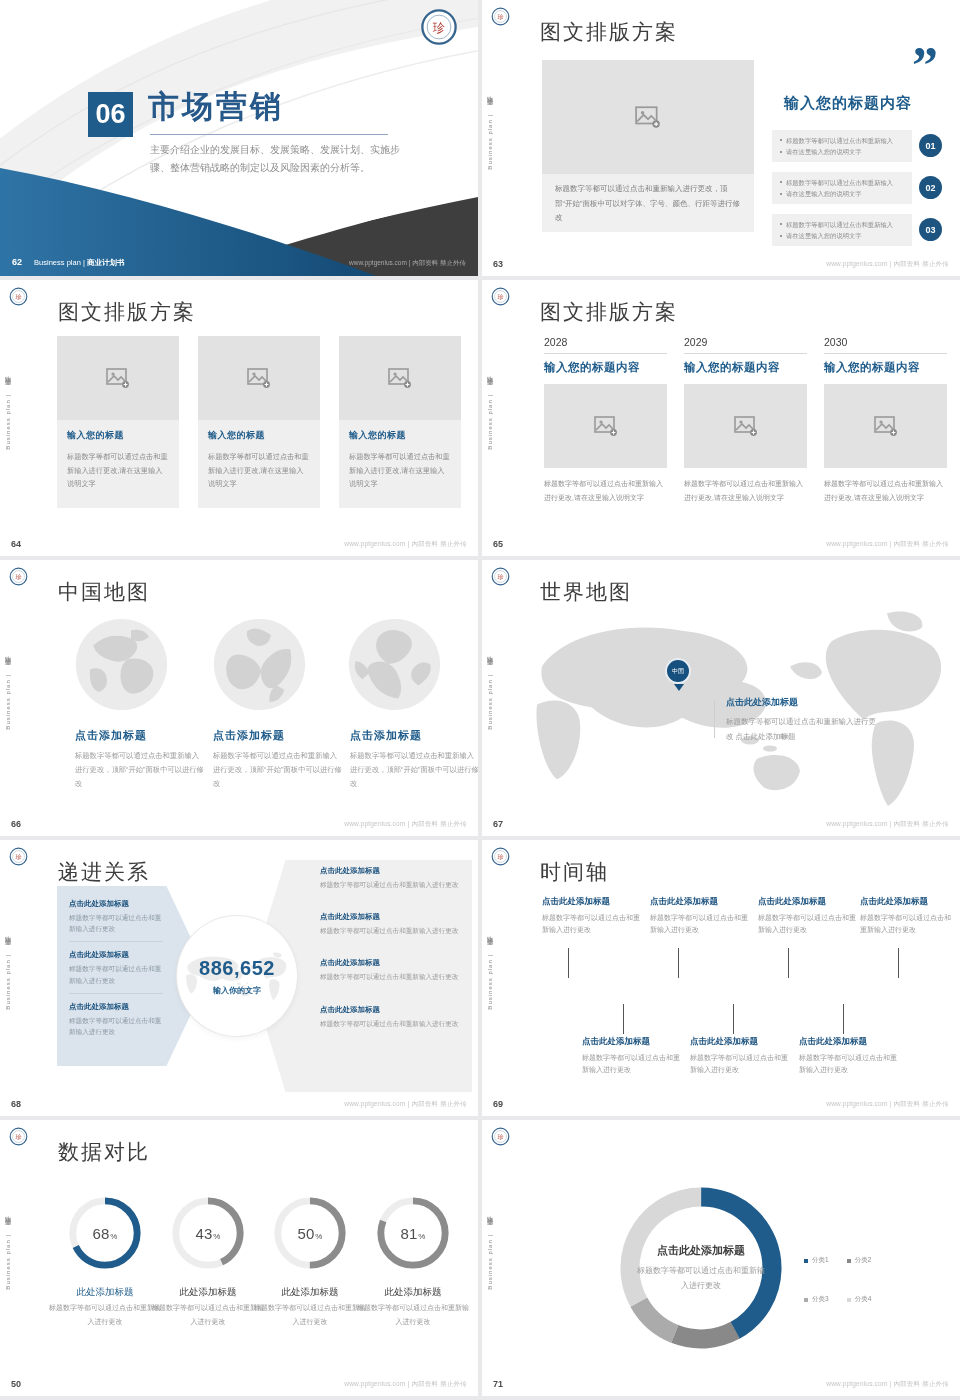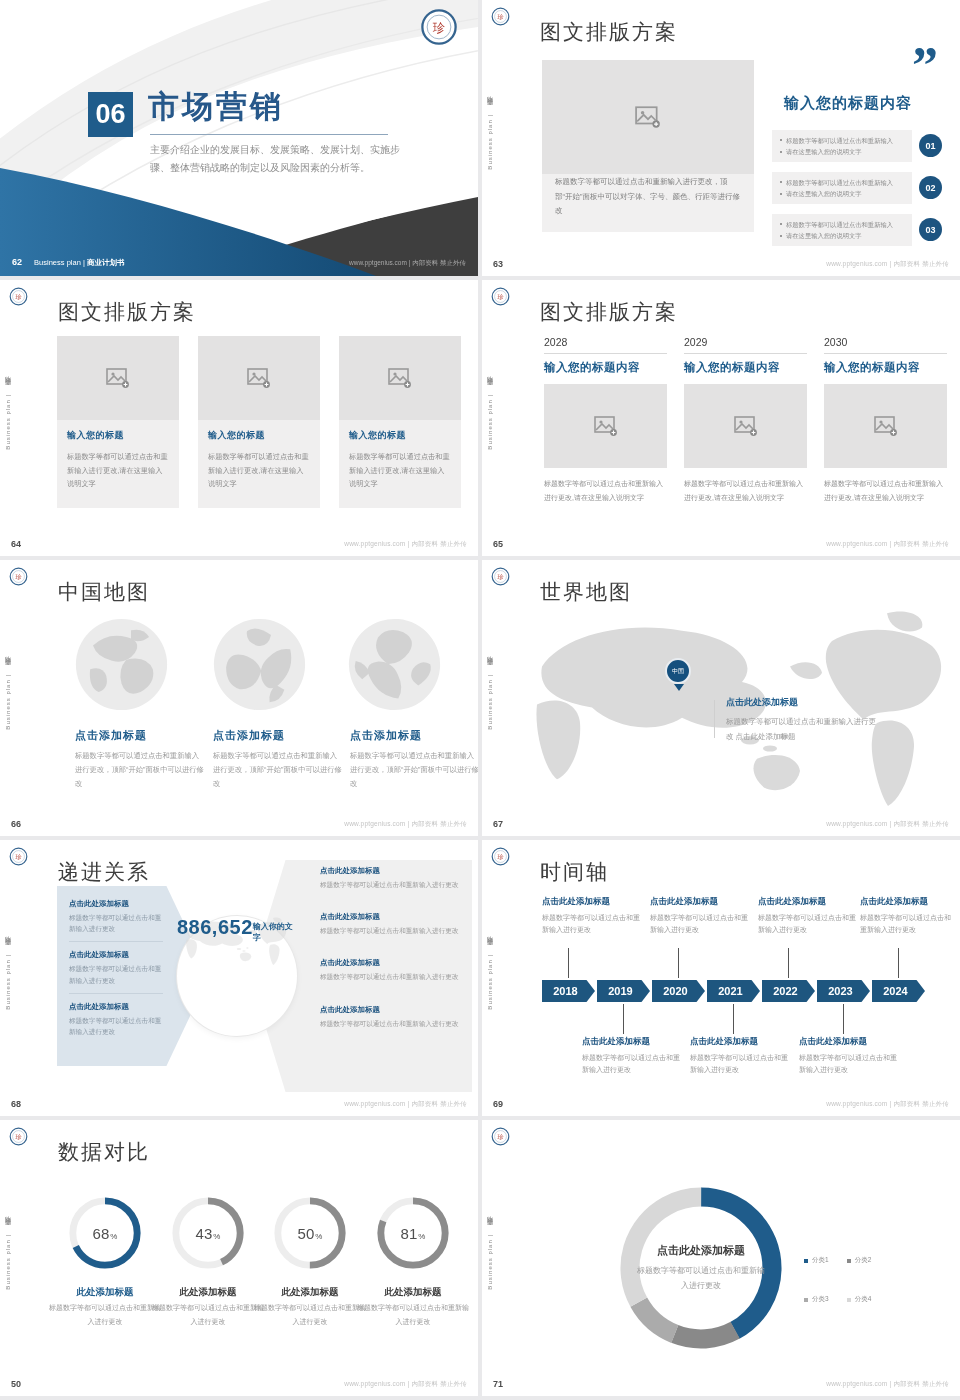--- a/index.html
+++ b/index.html
@@ -18,21 +18,21 @@
   .cover-logo{position:absolute;right:20px;top:8px;width:38px;height:38px}
   .sec-no{position:absolute;left:88px;top:92px;width:45px;height:45px;background:#1F5C8B;color:#fff;font-size:27px;font-weight:700;display:flex;align-items:center;justify-content:center}
   .cover-title{position:absolute;left:148px;top:86px;font-size:31px;font-weight:700;color:#27588A;letter-spacing:3px}
   .cover-line{position:absolute;left:150px;top:134px;width:238px;height:1px;background:#8FA6BC}
   .cover-desc{position:absolute;left:150px;top:141px;width:256px;font-size:10px;color:#8E8E8E;line-height:1.75}
   .cover-foot-l{position:absolute;left:12px;bottom:8px;color:#fff;font-size:7.5px;z-index:3}
   .cover-foot-l b.pn{font-size:9px;margin-right:10px}
   .cover-foot-r{position:absolute;right:12px;bottom:8px;font-size:6.5px;color:#A9A9A9;z-index:3}
   
   .ph63{position:absolute;left:60px;top:60px;width:212px;height:114px}
-  .cap63{position:absolute;left:60px;top:174px;width:212px;height:58px;background:#F1F0F0;padding:1px 13px;font-size:7.5px;color:#7f7f7f;line-height:1.95}
+  .cap63{position:absolute;left:60px;top:174px;width:212px;height:58px;background:#F1F0F0;padding:8px 13px;font-size:7.5px;color:#7f7f7f;line-height:1.95}
   .quote63{position:absolute;left:430px;top:40px;font-size:52px;line-height:1;color:#1F5C8B;font-family:"Liberation Serif","DejaVu Serif",serif;font-weight:700}
   .rtitle63{position:absolute;left:290px;top:94px;width:152px;text-align:center;font-size:15px;font-weight:700;color:#1F5C8B;letter-spacing:1px}
   .row63{position:absolute;left:290px;width:140px;height:32px;background:#F1F0F0;padding:5px 8px;font-size:6.3px;color:#8a8a8a;line-height:1.8}
   .row63 .dot{display:inline-block;width:2px;height:2px;background:#9a9a9a;margin:0 4px 2px 0;vertical-align:middle}
   .num63{position:absolute;left:437px;width:23px;height:23px;border-radius:50%;background:#1D5480;color:#fff;font-weight:700;font-size:9px;display:flex;align-items:center;justify-content:center}
   
   .card64{position:absolute;top:56px;width:122px;height:172px}
   .card64 .img{height:84px}
   .card64 .txt{height:88px;background:#F0EFEF;padding:9px 10px}
   .card64 h4{font-size:9px;color:#1F5C8B;margin-bottom:8px;letter-spacing:.5px}
@@ -62,40 +62,40 @@
   .l-items{position:absolute;left:69px;top:56px;width:94px}
   .l-items .grp{padding:3px 0 7px}
   .l-items .grp + .grp{border-top:1px solid #C7D2DC;padding-top:8px}
   .l-items h5{font-size:7.5px;color:#1E5480;margin-bottom:3px}
   .l-items p{font-size:6.6px;color:#8a98a5;line-height:1.7}
   .shape-r{position:absolute;left:250px;top:20px;width:222px;height:232px;background:#F0F0F0;clip-path:polygon(0 50%,16% 0,100% 0,100% 100%,16% 100%)}
   .r-items{position:absolute;left:320px;top:26px;width:148px}
   .r-items .grp{margin-bottom:22px}
   .r-items h5{font-size:7.5px;color:#1E5480;margin-bottom:3px}
   .r-items p{font-size:6.6px;color:#9a9a9a;line-height:1.7}
-  .circle68{position:absolute;left:177px;top:76px;width:120px;height:120px;border-radius:50%;background:#fff;box-shadow:0 0 0 1px #E8E8E8,0 2px 6px rgba(0,0,0,.06);z-index:2;display:flex;flex-direction:row;justify-content:center}
+  .circle68{position:absolute;left:177px;top:76px;width:120px;height:120px;border-radius:50%;background:#fff;box-shadow:0 0 0 1px #E8E8E8,0 2px 6px rgba(0,0,0,.06);z-index:2;display:flex;flex-direction:column;align-items:center;justify-content:center}
   .mini-map{position:absolute;width:104px;height:50px;opacity:.5}
   .big-num{font-size:20px;font-weight:700;color:#1F5C8B;letter-spacing:.5px;z-index:1}
   .num-cap{font-size:8px;font-weight:700;color:#1F5C8B;margin-top:5px;z-index:1}
   
   .tl-row{position:absolute;left:60px;top:140px;display:flex}
   .chev{width:53px;height:22px;margin-right:2px;background:#1E567F;color:#fff;font-weight:700;font-size:11px;line-height:22px;text-align:center;padding-right:6px;clip-path:polygon(0 0,84% 0,100% 50%,84% 100%,0 100%)}
   .c-up{position:absolute;top:108px;width:1px;height:30px;background:#555}
   .c-dn{position:absolute;top:164px;width:1px;height:30px;background:#555}
   .tl-item{position:absolute;width:100px}
   .tl-item h5{font-size:8.5px;color:#1E5480;margin-bottom:4px}
   .tl-item p{font-size:7px;color:#9a9a9a;line-height:1.75}
   .tl-top{top:56px}
   .tl-bot{top:196px}
   
   .donut70{position:absolute;top:74px;width:78px;height:78px}
   .donut70 svg{position:absolute;left:0;top:0}
   .pct70{position:absolute;left:0;top:0;width:78px;height:78px;display:flex;align-items:center;justify-content:center;font-size:15px;color:#4f4f4f}
   .pct70 .sfx{font-size:8px;margin:6px 0 0 1px}
-  .d-label{position:absolute;top:166px;width:110px;text-align:center;font-size:9.5px;font-weight:700;color:#3c3c3c}
+  .d-label{position:absolute;top:166px;width:110px;text-align:center;font-size:9.5px;font-weight:400;color:#3c3c3c}
   .d-label.accent{color:#1F5C8B}
   .d-body{position:absolute;top:181px;width:112px;text-align:center;font-size:7px;color:#9a9a9a;line-height:1.95}
   
   .donut71{position:absolute;left:128px;top:57px;width:182px;height:182px}
   .center71{position:absolute;left:128px;top:57px;width:182px;height:182px;display:flex;flex-direction:column;align-items:center;justify-content:center;text-align:center}
   .center71 h4{font-size:11px;font-weight:700;color:#3E3E3E;margin-bottom:6px}
   .center71 p{font-size:8px;color:#9a9a9a;line-height:1.8;width:130px}
   .legend71{position:absolute;left:322px;display:flex;gap:18px}
   .leg-item{display:flex;align-items:center;gap:4px;font-size:6.5px;color:#8f8f8f}
   .leg-mark{width:4px;height:4px}
@@ -417,29 +417,20 @@
         <p>标题数字等都可以通过点击和重新输入进行更改</p>
       </div>
     <div class="tl-item tl-top" style="left:378px;width:96px">
         <h5>点击此处添加标题</h5>
         <p>标题数字等都可以通过点击和重新输入进行更改</p>
       </div>
     <div class="c-up" style="left:86px"></div>
     <div class="c-up" style="left:196px"></div>
     <div class="c-up" style="left:306px"></div>
     <div class="c-up" style="left:416px"></div>
-    <div class="tl-row">
-      <div class="chev">2018</div>
-      <div class="chev">2019</div>
-      <div class="chev">2020</div>
-      <div class="chev">2021</div>
-      <div class="chev">2022</div>
-      <div class="chev">2023</div>
-      <div class="chev">2024</div>
-    </div>
     <div class="c-dn" style="left:141px"></div>
     <div class="c-dn" style="left:251px"></div>
     <div class="c-dn" style="left:361px"></div>
     <div class="tl-item tl-bot" style="left:100px">
         <h5>点击此处添加标题</h5>
         <p>标题数字等都可以通过点击和重新输入进行更改</p>
       </div>
     <div class="tl-item tl-bot" style="left:208px">
         <h5>点击此处添加标题</h5>
         <p>标题数字等都可以通过点击和重新输入进行更改</p>

